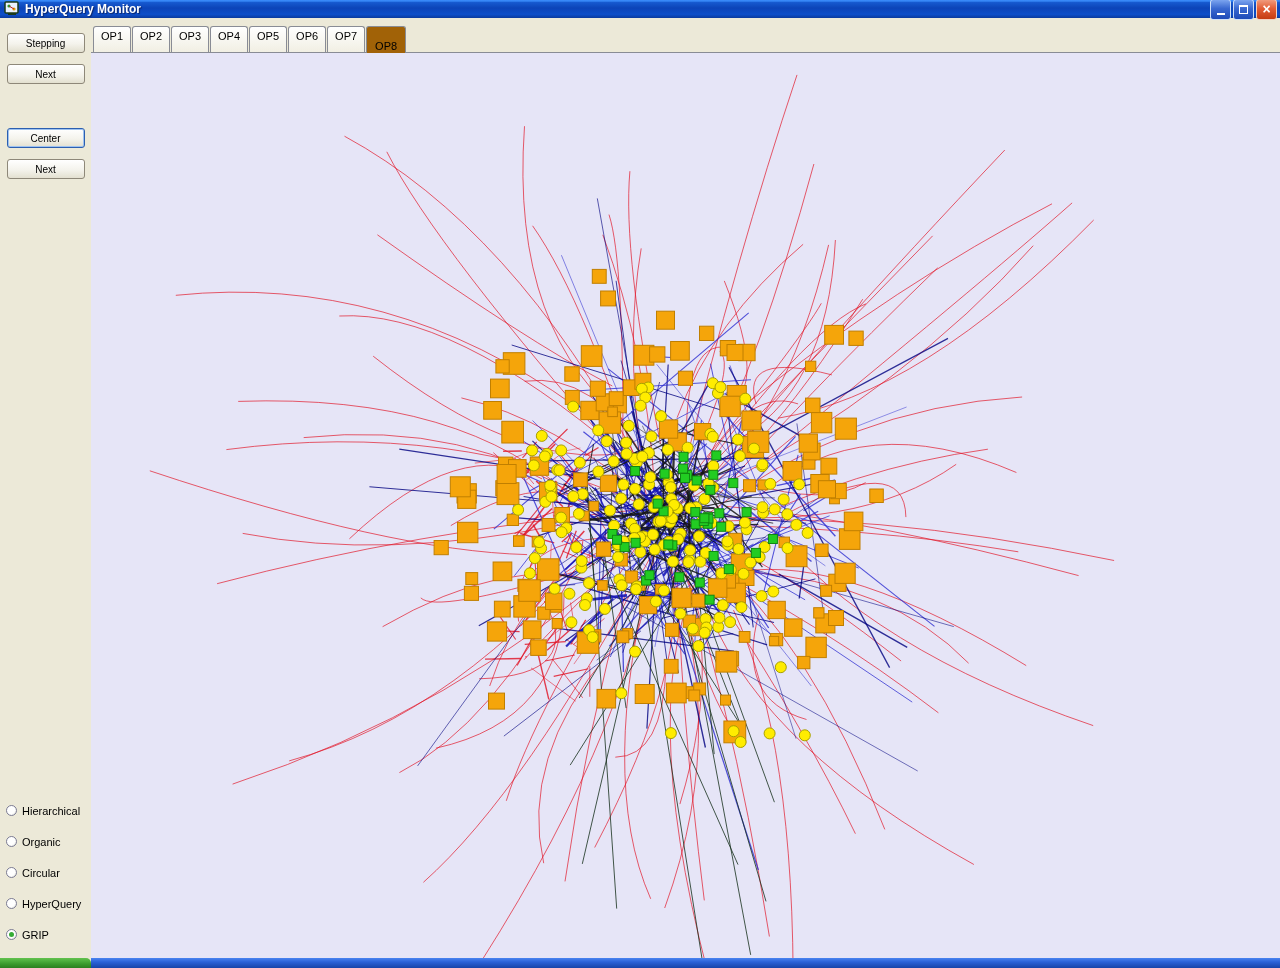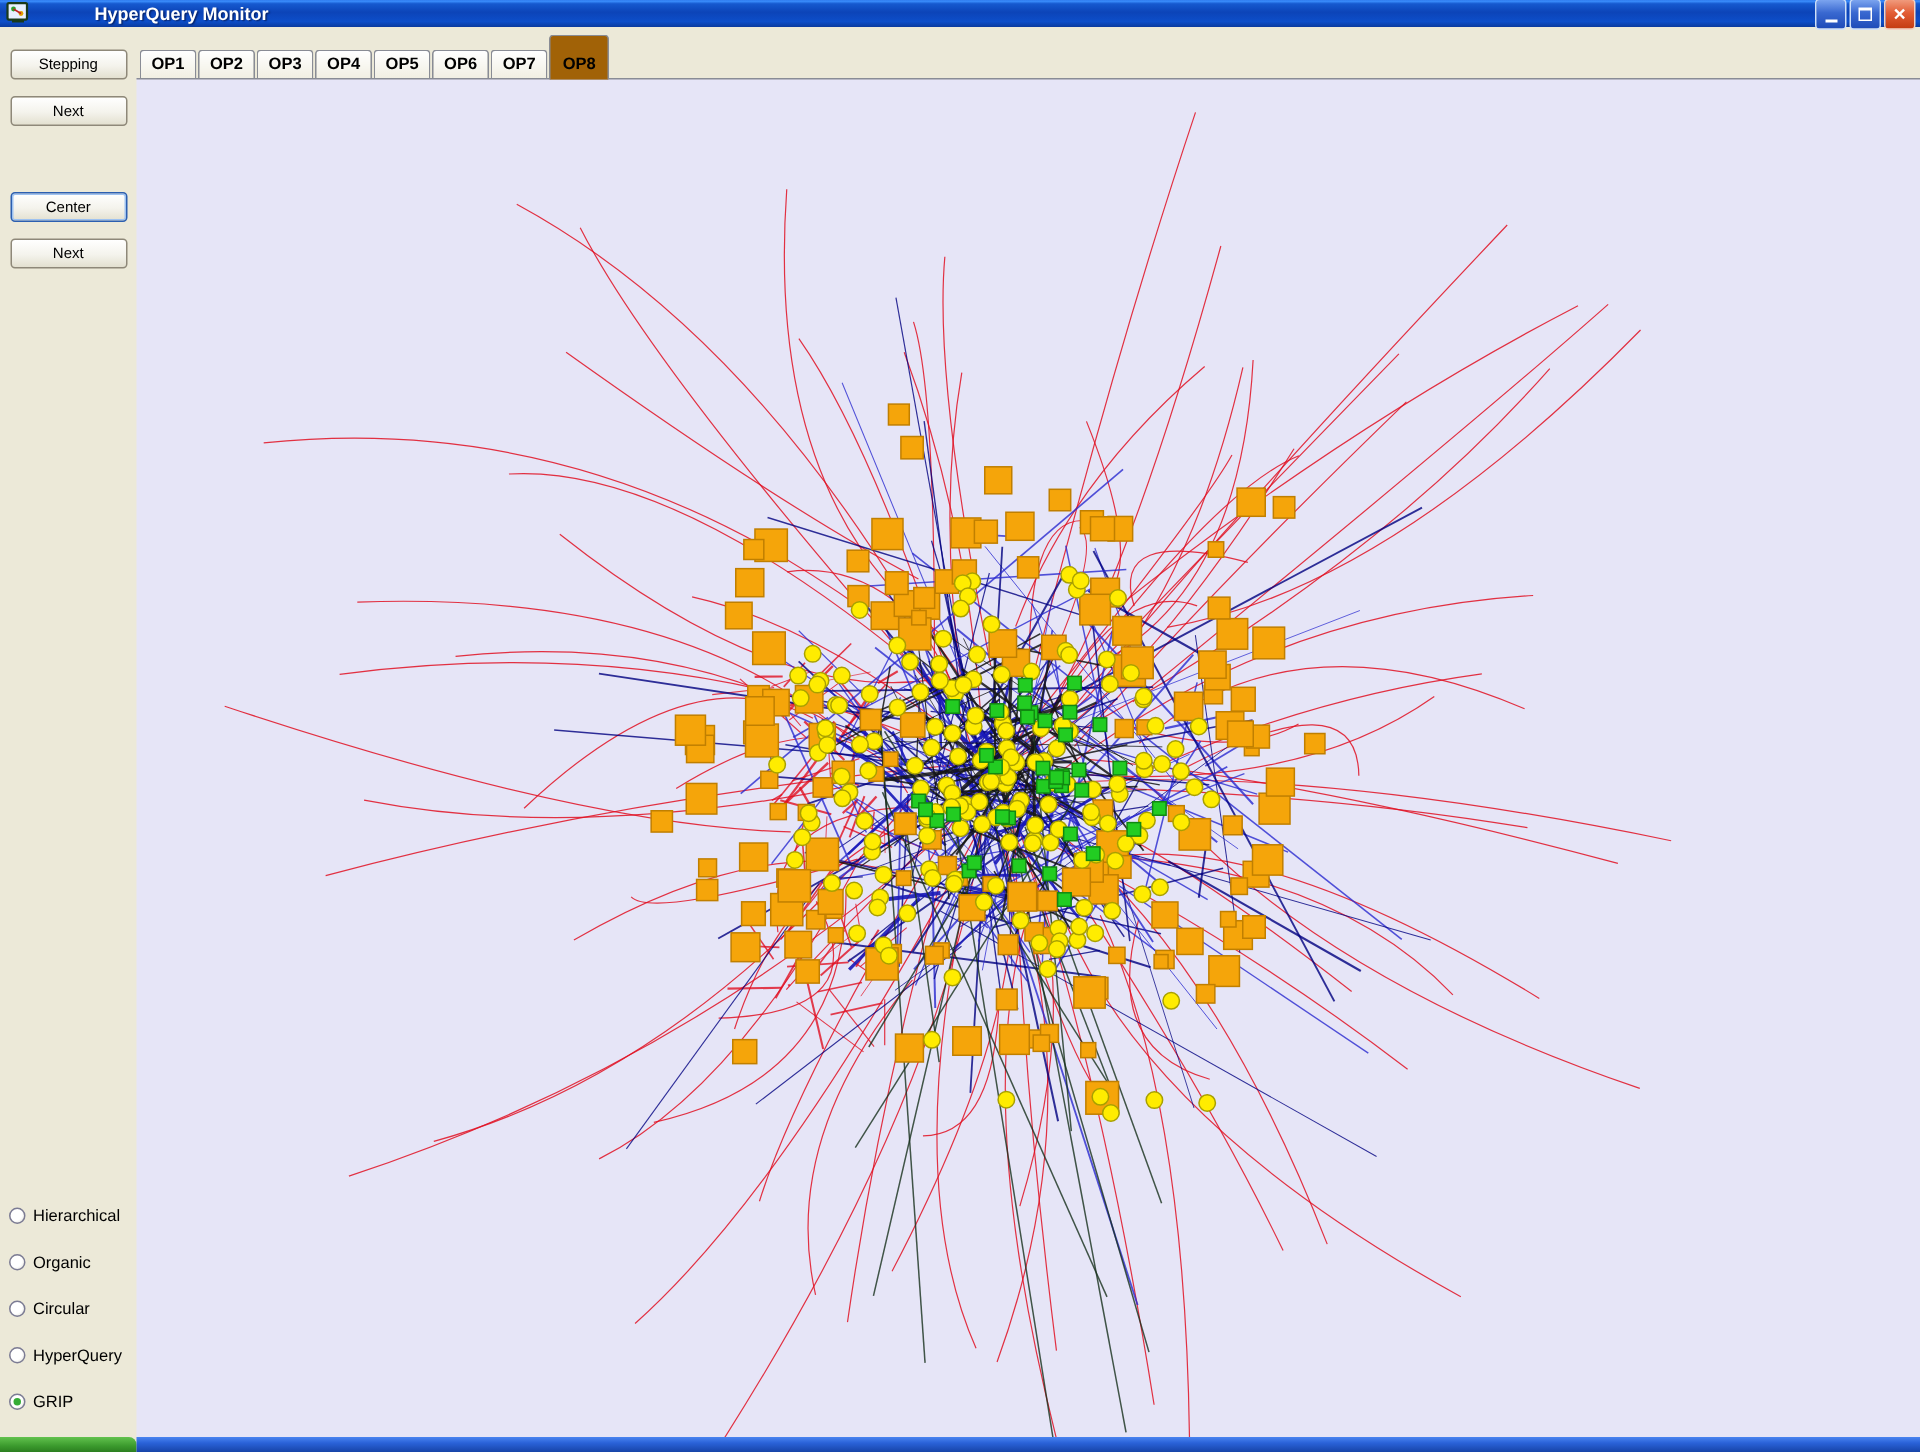--- a/index.html
+++ b/index.html
@@ -9,21 +9,21 @@
     font-size: 11px;
     background: #ece9d8;
     position: relative;
   }
 
   
   .titlebar {
     position: absolute; left: 0; top: 0; right: 0; height: 18px;
     background: linear-gradient(to bottom,
       #2b74e8 0%, #3d91ff 4%, #1659cf 14%, #0c44b8 45%, #0d4ec9 80%, #0a3a9e 100%);
-    display: flex; align-items: center; padding: 0 3px 0 4px; gap: 38px;
+    display: flex; align-items: center; padding: 0 3px 0 4px;
   }
   .app-icon { width: 17px; height: 17px; margin-right: 4px; flex: none; }
   .window-title {
     color: #fff; font-weight: bold; font-size: 12px;
     text-shadow: 1px 1px 1px #08246a; flex: 1 1 auto;
   }
   .win-btns { display: flex; gap: 2px; }
   .win-btn {
     width: 21px; height: 21px; border-radius: 3px;
     border: 1px solid #cfe0f8;
@@ -68,21 +68,21 @@
   .radio.checked::after {
     content: ""; position: absolute; left: 2px; top: 2px;
     width: 5px; height: 5px; border-radius: 50%; background: #35ac35;
   }
   .radio-label { color: #000; }
 
   
   .main { position: absolute; left: 91px; top: 26px; right: 0; bottom: 10px; }
   .tabstrip {
     height: 26px; background: #ece9d8;
-    display: flex; align-items: flex-end; padding-left: 2px; font-weight: bold;
+    display: flex; padding-left: 2px;
   }
   .tab {
     border: 1px solid #898c95; border-bottom: none;
     border-radius: 3px 3px 0 0;
     background: linear-gradient(to bottom, #ffffff, #f1efe3);
     padding: 3px 7px 3px 7px; margin-right: 1px;
     color: #000; cursor: pointer; position: relative; z-index: 1;
   }
   .tab.active {
     background: #a16207;

